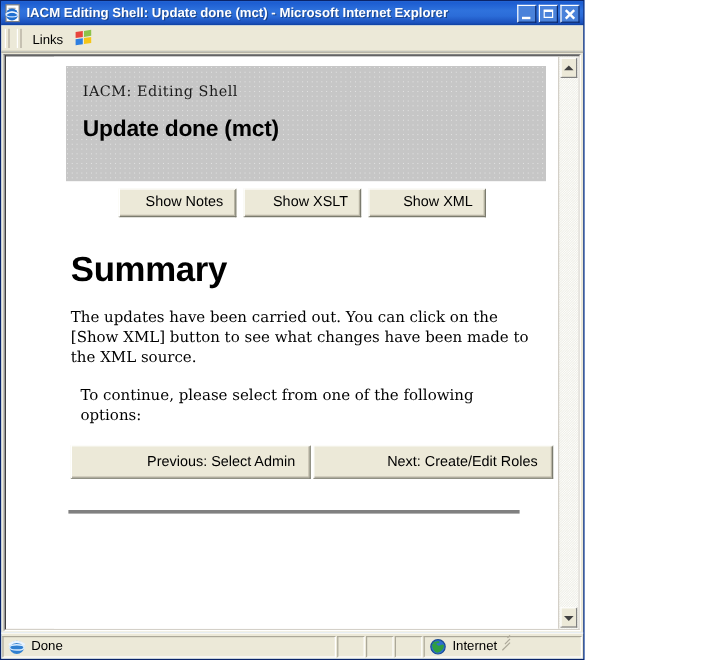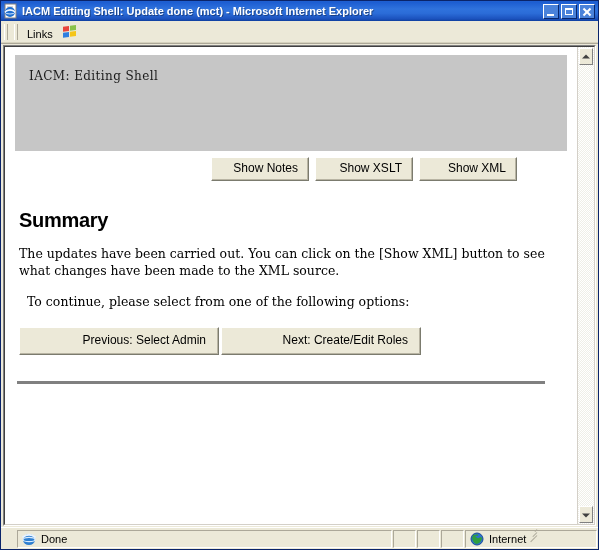--- a/index.html
+++ b/index.html
@@ -12,21 +12,21 @@
     height: 550px;
     overflow: hidden;
     font-family: "Liberation Sans", sans-serif;
     -webkit-font-smoothing: none;
   }
 
   
   .window {
     position: absolute;
     left: 0; top: 0;
-    width: 599px;
+    width: 487px;
     height: 550px;
     box-sizing: border-box;
     background: #3b82f6;
     border: 1px solid #0a246a;
     display: flex;
     flex-direction: column;
   }
 
   
   .titlebar {
@@ -171,20 +171,21 @@
   .doc-inner {
     flex: 1 1 auto;
     border: 1px solid #404040;
     border-right-color: #d4d0c8;
     border-bottom-color: #d4d0c8;
     box-sizing: border-box;
     display: flex;
     min-height: 0;
     background: #ffffff;
     overflow: hidden;
+    padding-left: 40px;
   }
   .page {
     flex: 1 1 auto;
     background: #ffffff;
     padding: 8px 10px 0 10px;
     box-sizing: border-box;
     overflow: hidden;
     position: relative;
   }
 
@@ -277,21 +278,21 @@
     box-sizing: border-box;
     cursor: default;
     text-align: right;
     white-space: nowrap;
     line-height: 1.1;
   }
   .btn-show { min-width: 98px; }
 
   h1.summary {
     font-family: "Liberation Sans", sans-serif;
-    font-size: 20px;
+    font-size: 29px;
     font-weight: bold;
     color: #000000;
     margin: 28px 0 14px 4px;
     letter-spacing: -0.3px;
   }
   p.body {
     font-family: "DejaVu Serif", serif;
     font-size: 12.5px;
     color: #000000;
     margin: 0 8px 14px 4px;
@@ -358,21 +359,21 @@
     border: 1px solid #aca899;
     border-right-color: #ffffff;
     border-bottom-color: #ffffff;
     box-sizing: border-box;
     display: flex;
     align-items: center;
     padding: 0 3px;
     margin-right: 1px;
     background: #ece9d8;
   }
-  .sb-pane-main { flex: 1 1 auto; margin-left: 15px; }
+  .sb-pane-main { flex: 1 1 auto; }
   .sb-pane-sm { width: 23px; }
   .sb-pane-zone { width: 132px; margin-right: 0; }
   .sb-text {
     font-size: 11px;
     color: #000000;
     white-space: nowrap;
     padding-left: 4px;
   }
   .ie-icon, .globe-icon {
     width: 16px; height: 16px;
@@ -443,20 +444,21 @@
   </div>
 
   <div class="doc-outer">
     <div class="doc-sunken">
       <div class="doc-inner">
 
         <div class="page">
 
           <div class="header-panel">
             <div class="hp-sub">IACM: Editing Shell</div>
+            <div class="hp-title">Update done (mct)</div>
           </div>
 
           <div class="btn-row">
             <div class="btn btn-show">Show Notes</div>
             <div class="btn btn-show">Show XSLT</div>
             <div class="btn btn-show">Show XML</div>
           </div>
 
           <h1 class="summary">Summary</h1>
           <p class="body">The updates have been carried out. You can click on the [Show XML] button to see what changes have been made to the XML source.</p>

